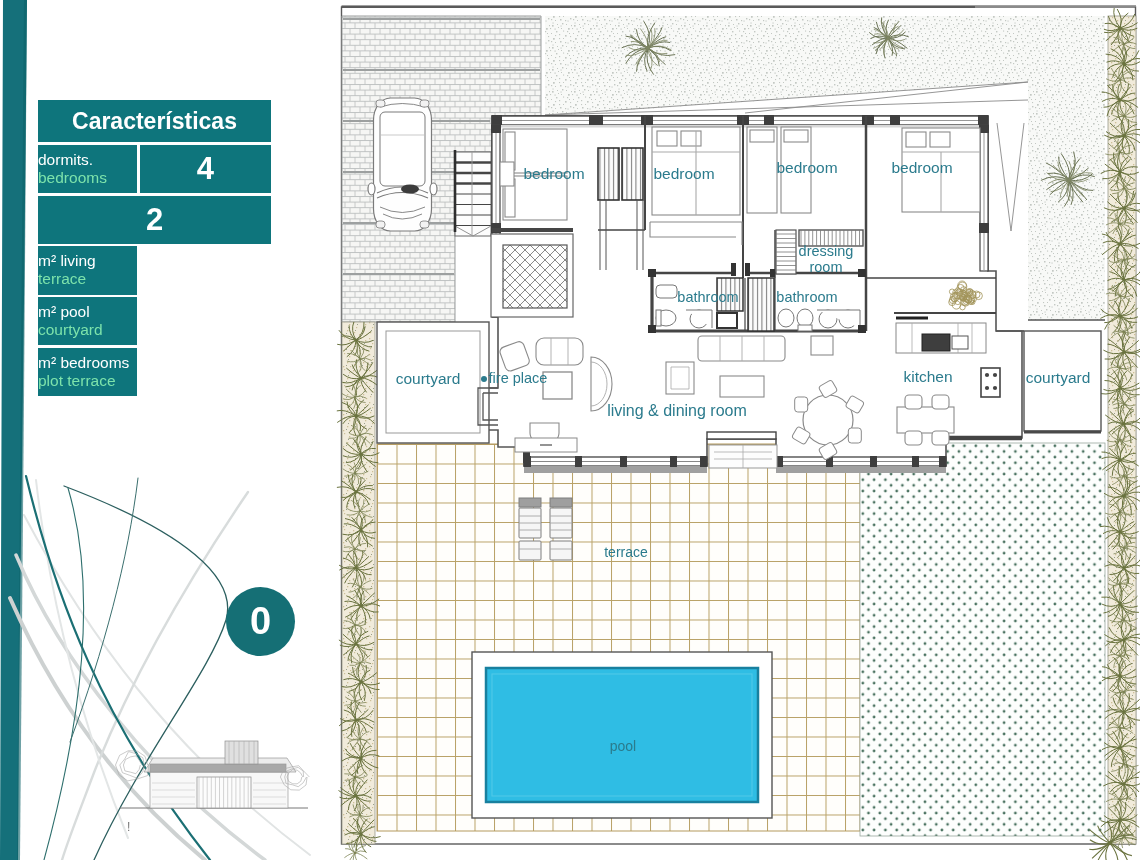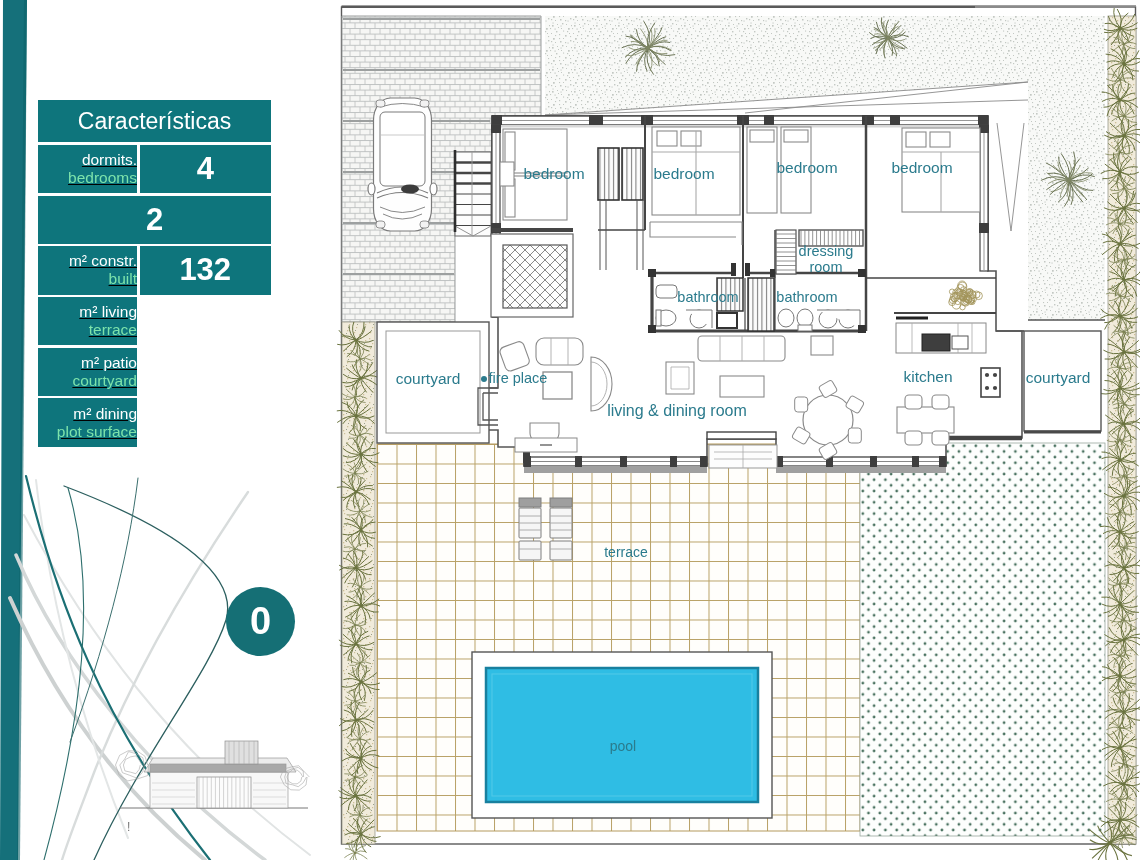--- a/index.html
+++ b/index.html
@@ -1,26 +1,26 @@
 <!DOCTYPE html>
 <html><head>
 <meta charset="utf-8">
 <style>
 html,body{margin:0;padding:0;width:1140px;height:860px;overflow:hidden;background:#fff;
 font-family:"Liberation Sans",sans-serif;}
 #page{position:relative;width:1140px;height:860px;}
 svg{position:absolute;left:0;top:0;}
 #tbl{position:absolute;left:38px;top:100px;width:233px;}
-#tbl .hd{background:#0e757c;color:#fff;font-weight:normal;font-size:23px;text-align:center;
+#tbl .hd{background:#0e757c;color:#fff;font-weight:bold;font-size:23px;text-align:center;
 height:42px;line-height:42px;margin-bottom:3px;}
 #tbl .row{display:flex;margin-bottom:2.5px;height:48.2px;}
 #tbl .lab{width:99px;background:#0e757c;margin-right:2.5px;display:flex;flex-direction:column;
-justify-content:center;text-align:right;font-size:15.5px;line-height:18px;text-decoration:underline;}
+justify-content:center;text-align:left;font-size:15.5px;line-height:18px;}
 #tbl .lab .l1{color:#fff;}
-#tbl .lab .l2{color:#7de3ab;padding-left:14px;}
+#tbl .lab .l2{color:#7de3ab;}
 #tbl .val{flex:1;background:#0e757c;color:#fff;font-weight:bold;font-size:31px;
 display:flex;align-items:center;justify-content:center;}
 #circ{position:absolute;left:226px;top:587px;width:69px;height:69px;border-radius:50%;
 background:#156f75;color:#fff;font-weight:bold;font-size:38px;display:flex;
 align-items:center;justify-content:center;}
 </style>
 </head>
 <body>
 <div id="page">
 <svg width="1140" height="860" viewBox="0 0 1140 860">
@@ -1922,39 +1922,32 @@
           <span class="l1">dormits.</span>
           <span class="l2">bedrooms</span>
         </div>
         <div class="val">4</div>
       </div>
   <div class="row">
         <div class="val">2</div>
       </div>
   <div class="row">
         <div class="lab">
-          <span class="l1">m² constr.</span>
-          <span class="l2">built</span>
-        </div>
-        <div class="val">132</div>
-      </div>
-  <div class="row">
-        <div class="lab">
           <span class="l1">m² living</span>
           <span class="l2">terrace</span>
         </div>
       </div>
   <div class="row">
         <div class="lab">
-          <span class="l1">m² patio</span>
+          <span class="l1">m² pool</span>
           <span class="l2">courtyard</span>
         </div>
       </div>
   <div class="row">
         <div class="lab">
-          <span class="l1">m² dining</span>
-          <span class="l2">plot surface</span>
+          <span class="l1">m² bedrooms</span>
+          <span class="l2">plot terrace</span>
         </div>
       </div>
 </div>
 
 <div id="circ">0</div>
 </div>
 
 </body></html>

